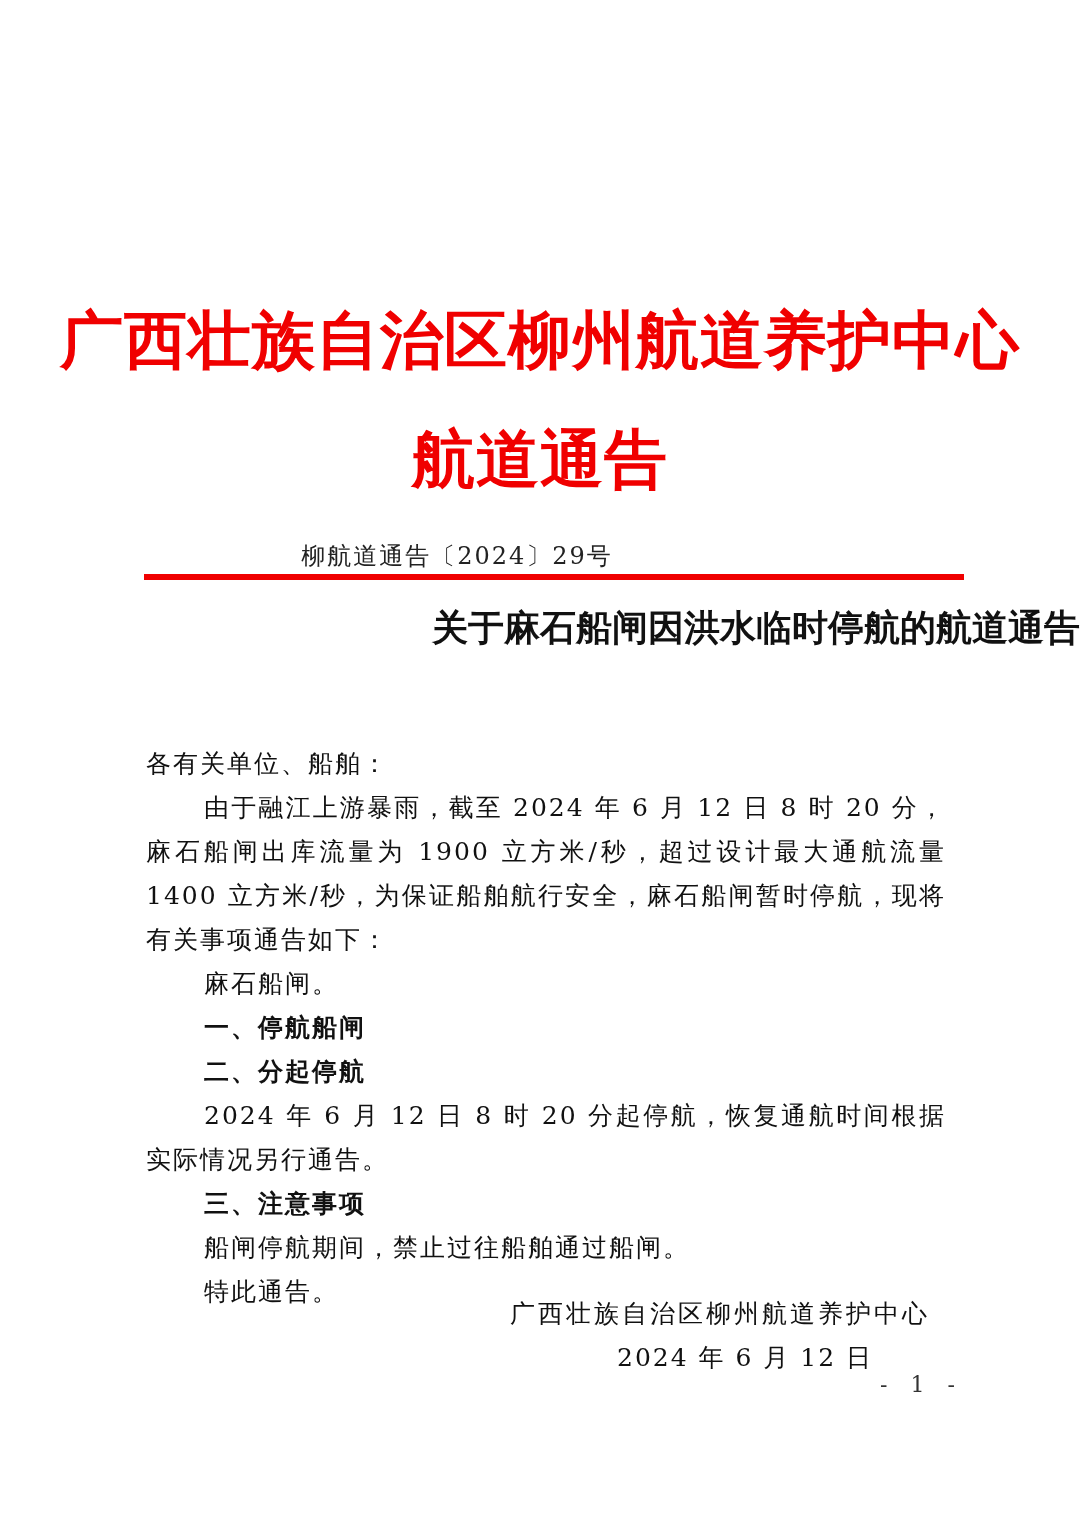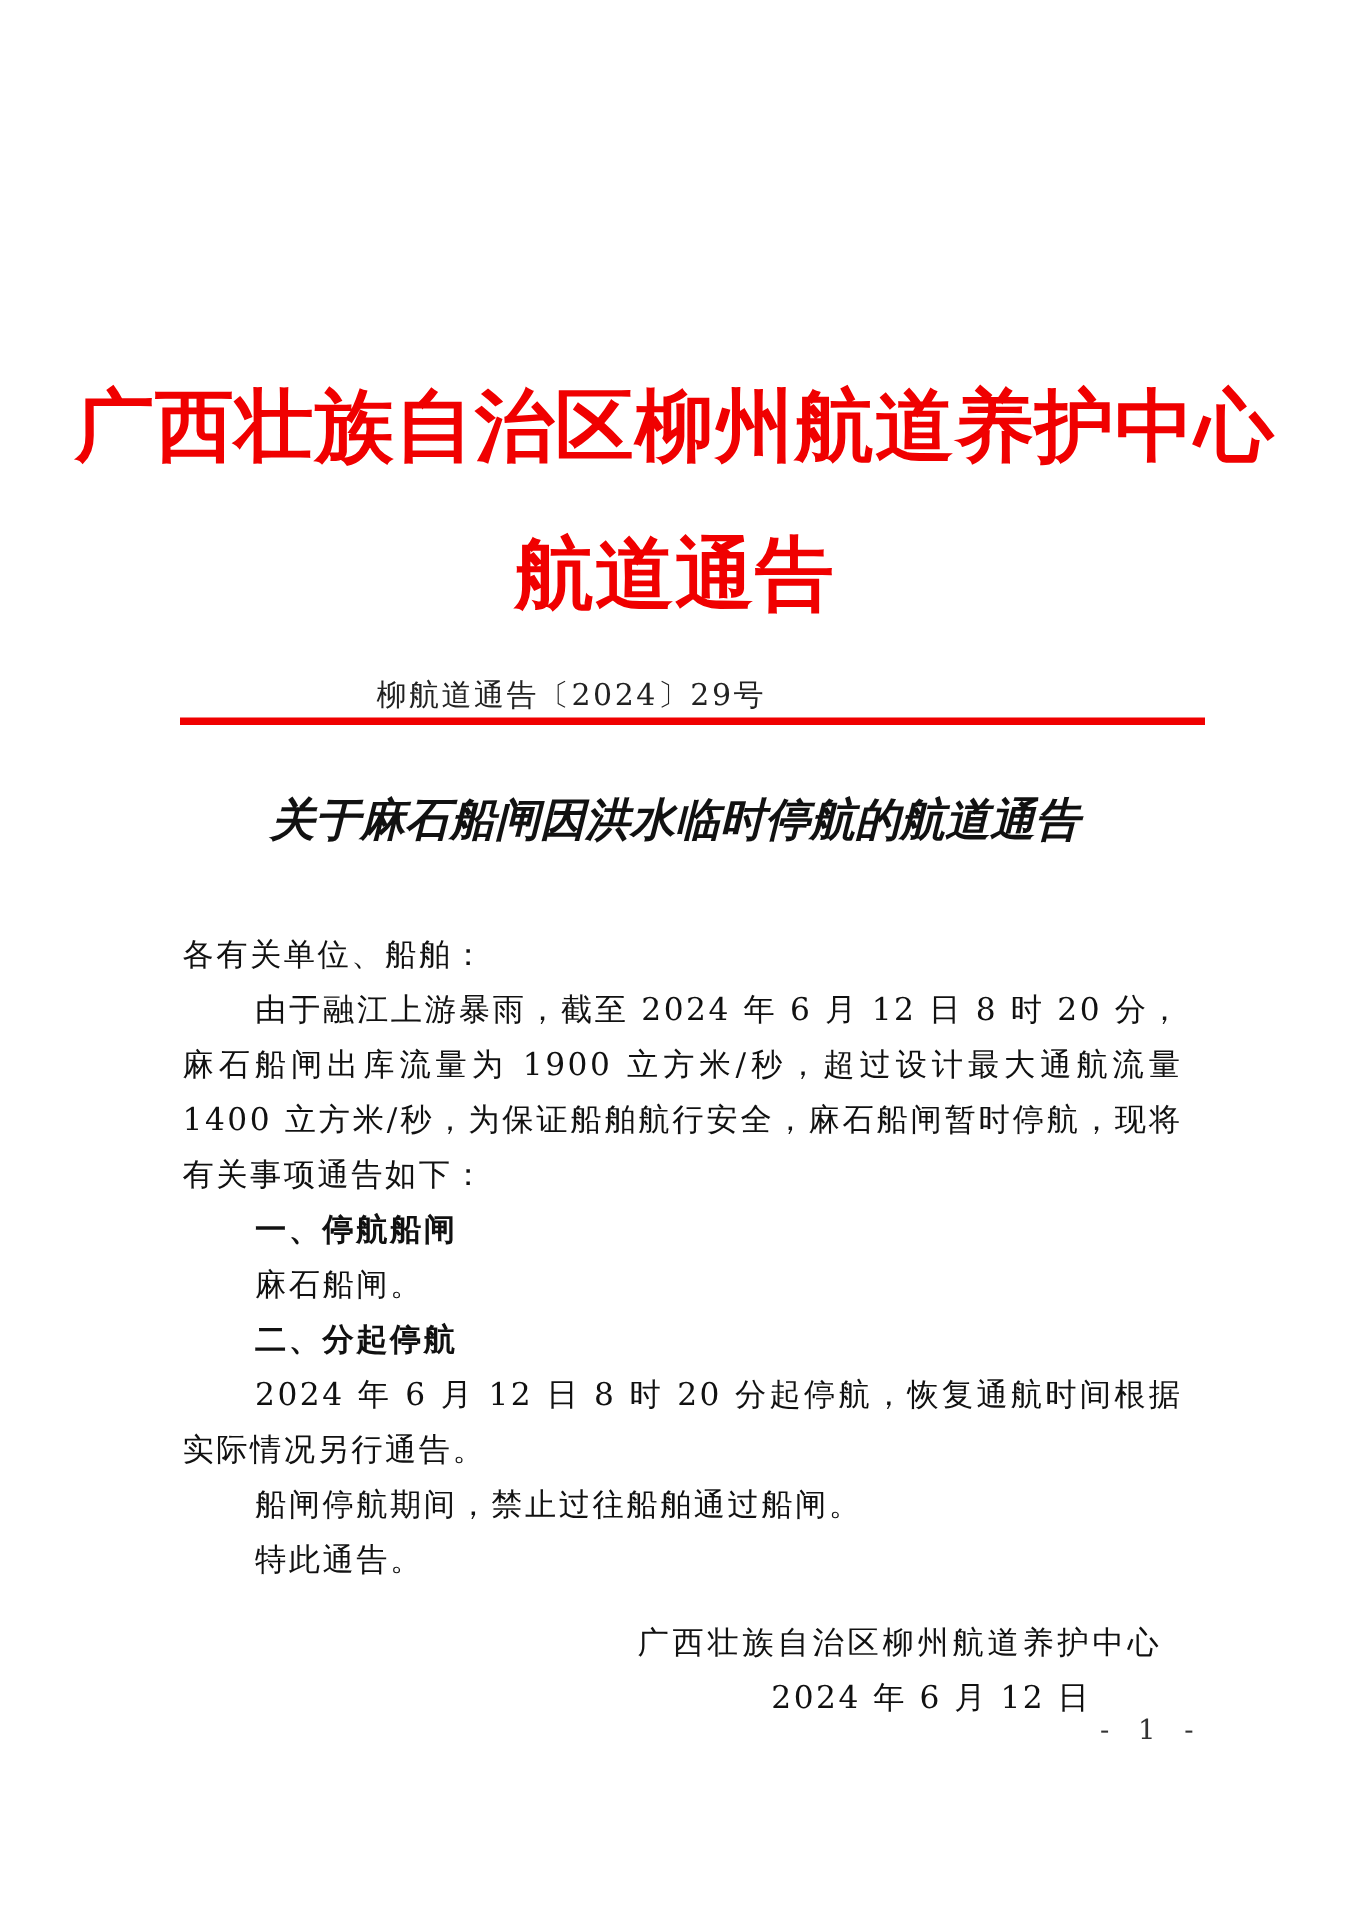--- a/index.html
+++ b/index.html
@@ -6,22 +6,22 @@
   body { width: 1080px; height: 1527px; position: relative; overflow: hidden;
          font-family: "DejaVu Serif", "Liberation Serif", serif; color: #111; }
   .abs { position: absolute; }
   .red-title { color: #f00000; font-family: "DejaVu Serif", serif; font-weight: bold;
                text-align: center; left: 0; width: 1080px; letter-spacing: 1px; }
   .t1 { top: 300px; font-size: 63px; line-height: 80px; }
   .t2 { top: 405px; font-size: 63px; line-height: 80px; margin-top: 14px; }
   .docno { top: 540px; left: 0; width: 914px; text-align: center; font-size: 24px;
            letter-spacing: 2px; color: #222; }
   .rule { top: 574px; left: 144px; width: 820px; height: 6px; background: #f00000; }
-  .subject { top: 632px; left: 0; width: 1080px; text-align: center; font-size: 36px;
-             font-weight: bold; color: #111; font-style: italic; }
+  .subject { top: 604px; left: 0; width: 1080px; text-align: right; font-size: 36px;
+             font-weight: bold; color: #111; }
   .body { left: 146px; width: 800px; font-size: 25px; line-height: 44px; letter-spacing: 2px; }
   .p { margin: 0; }
   .indent { text-indent: 58px; text-align: justify; }
   .heading { font-family: "DejaVu Sans", sans-serif; font-weight: bold; padding-left: 58px; }
   .sub { padding-left: 58px; }
   .sig { top: 1292px; left: 510px; width: 440px; font-size: 25px; letter-spacing: 3px; line-height: 44px; }
   .date { top: 1336px; left: 617px; font-size: 25px; letter-spacing: 2px; line-height: 44px; }
   .pageno { top: 1372px; left: 880px; font-size: 22px; letter-spacing: 8px; color: #333; }
 </style>
 </head>
@@ -29,23 +29,24 @@
 
 <div class="abs red-title t1">广西壮族自治区柳州航道养护中心</div>
 <div class="abs red-title t2">航道通告</div>
 <div class="abs docno">柳航道通告〔2024〕29号</div>
 <div class="abs rule"></div>
 <div class="abs subject">关于麻石船闸因洪水临时停航的航道通告</div>
 
 <div class="abs body" style="top:742px;">
   <p class="p">各有关单位、船舶：</p>
   <p class="p indent">由于融江上游暴雨，截至 2024 年 6 月 12 日 8 时 20 分，麻石船闸出库流量为 1900 立方米/秒，超过设计最大通航流量 1400 立方米/秒，为保证船舶航行安全，麻石船闸暂时停航，现将有关事项通告如下：</p>
+  <p class="p sub">麻石船闸。</p>
   <p class="p heading">一、停航船闸</p>
-  <p class="p sub">麻石船闸。</p>
   <p class="p heading">二、分起停航</p>
   <p class="p indent">2024 年 6 月 12 日 8 时 20 分起停航，恢复通航时间根据实际情况另行通告。</p>
+  <p class="p heading">三、注意事项</p>
   <p class="p sub">船闸停航期间，禁止过往船舶通过船闸。</p>
   <p class="p sub">特此通告。</p>
 </div>
 
 <div class="abs sig">广西壮族自治区柳州航道养护中心</div>
 <div class="abs date">2024 年 6 月 12 日</div>
 <div class="abs pageno">- 1 -</div>
 
 </body></html>

